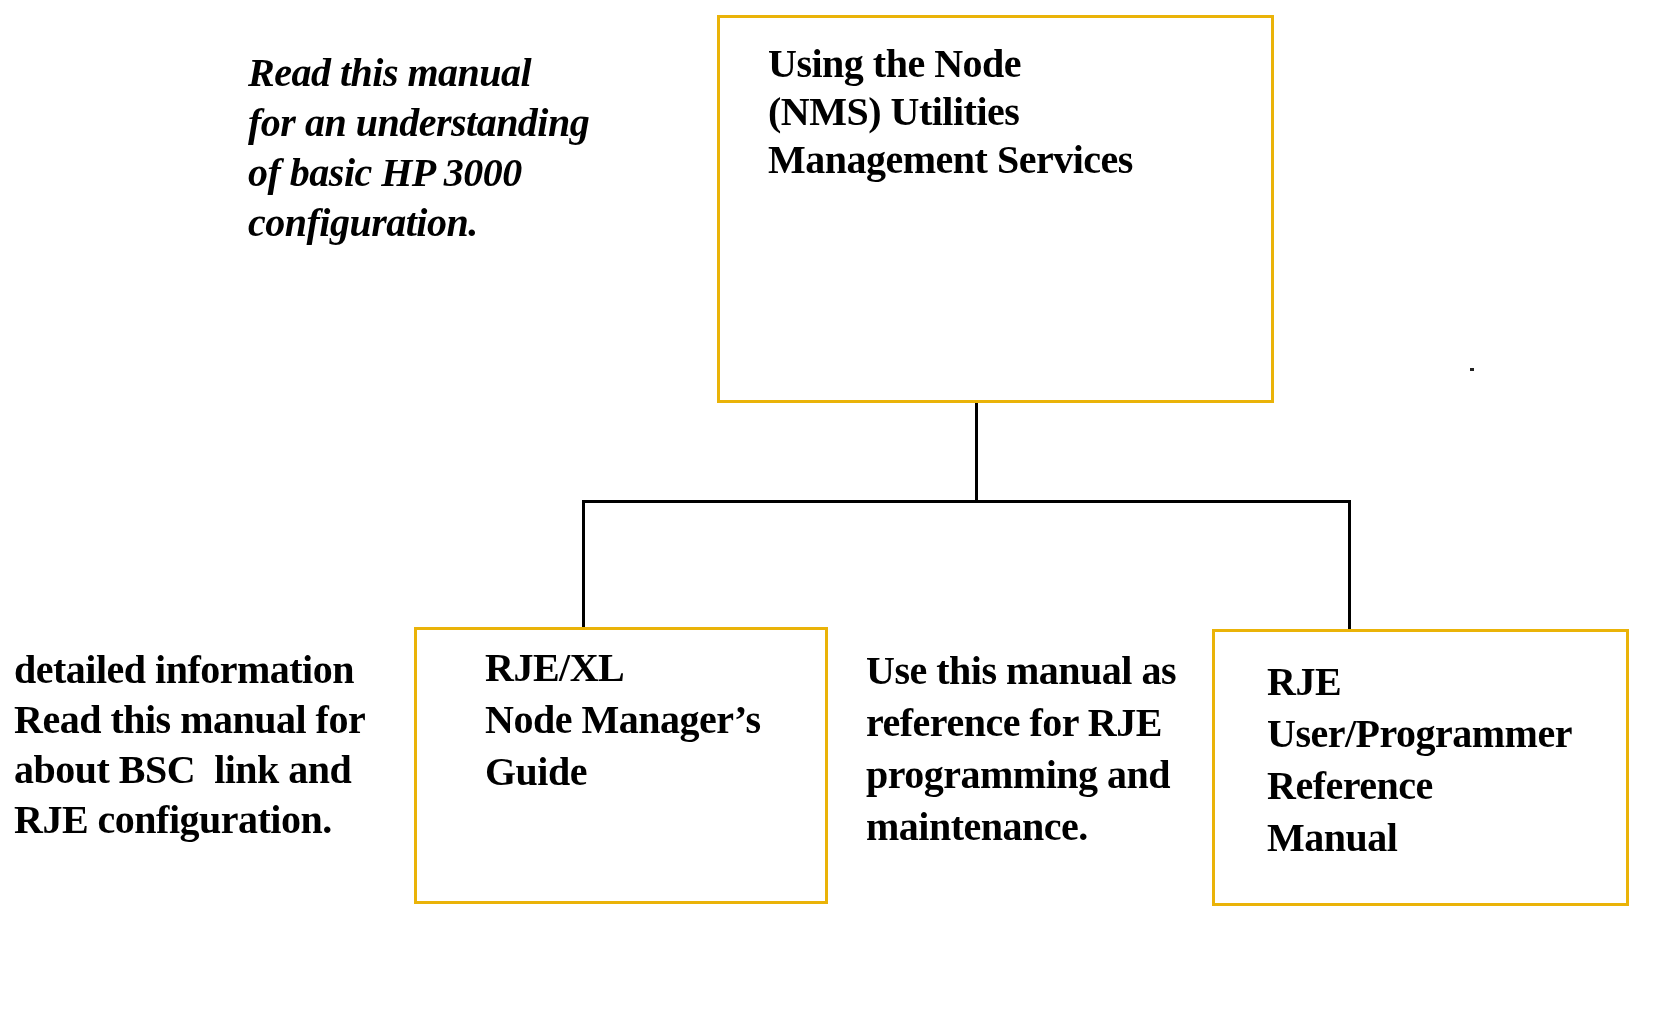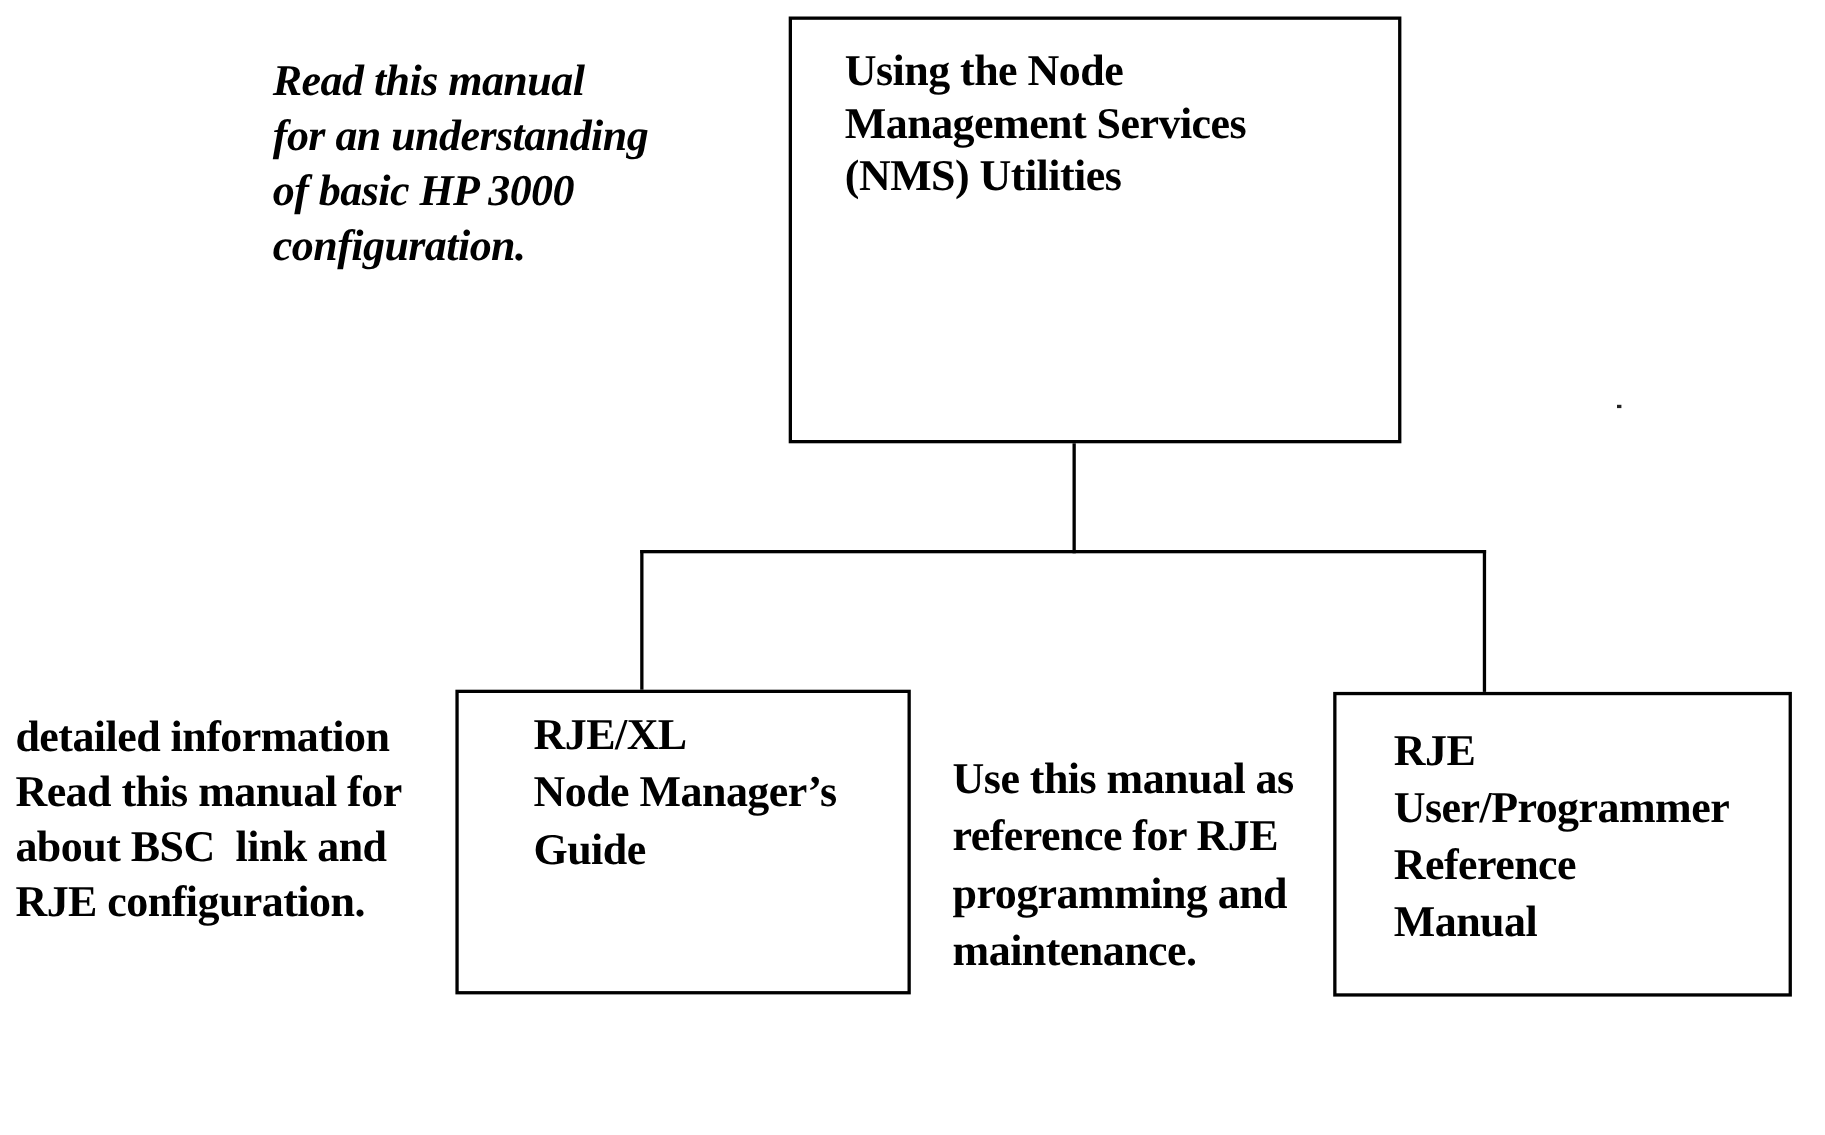--- a/index.html
+++ b/index.html
@@ -32,27 +32,27 @@
     line-height: 50px;
     font-style: italic;
   }
   #anno-bottom-left {
     left: 14px;
     top: 645px;
     line-height: 50px;
   }
   #anno-middle {
     left: 866px;
-    top: 682px;
+    top: 645px;
     line-height: 52px;
   }
   
   .node {
     position: absolute;
-    border: 3px solid #000000;
+    border: 3px solid #eab308;
     background: #ffffff;
     box-sizing: border-box;
     font-size: 40px;
   }
   #node-top {
     left: 717px;
     top: 15px;
     width: 557px;
     height: 388px;
   }
@@ -128,22 +128,22 @@
   <div class="anno" id="anno-top-left">
     <div class="line">Read this manual</div>
     <div class="line">for an understanding</div>
     <div class="line">of basic HP 3000</div>
     <div class="line">configuration.</div>
   </div>
 
   <div class="node" id="node-top">
     <div class="node-text">
       <div class="line">Using the Node</div>
+      <div class="line">(NMS) Utilities</div>
       <div class="line">Management Services</div>
-      <div class="line">(NMS) Utilities</div>
     </div>
   </div>
 
   <div class="connector" id="conn-v-top"></div>
   <div class="connector" id="conn-h"></div>
   <div class="connector" id="conn-v-left"></div>
   <div class="connector" id="conn-v-right"></div>
 
   <div class="anno" id="anno-bottom-left">
     <div class="line">detailed information</div>

